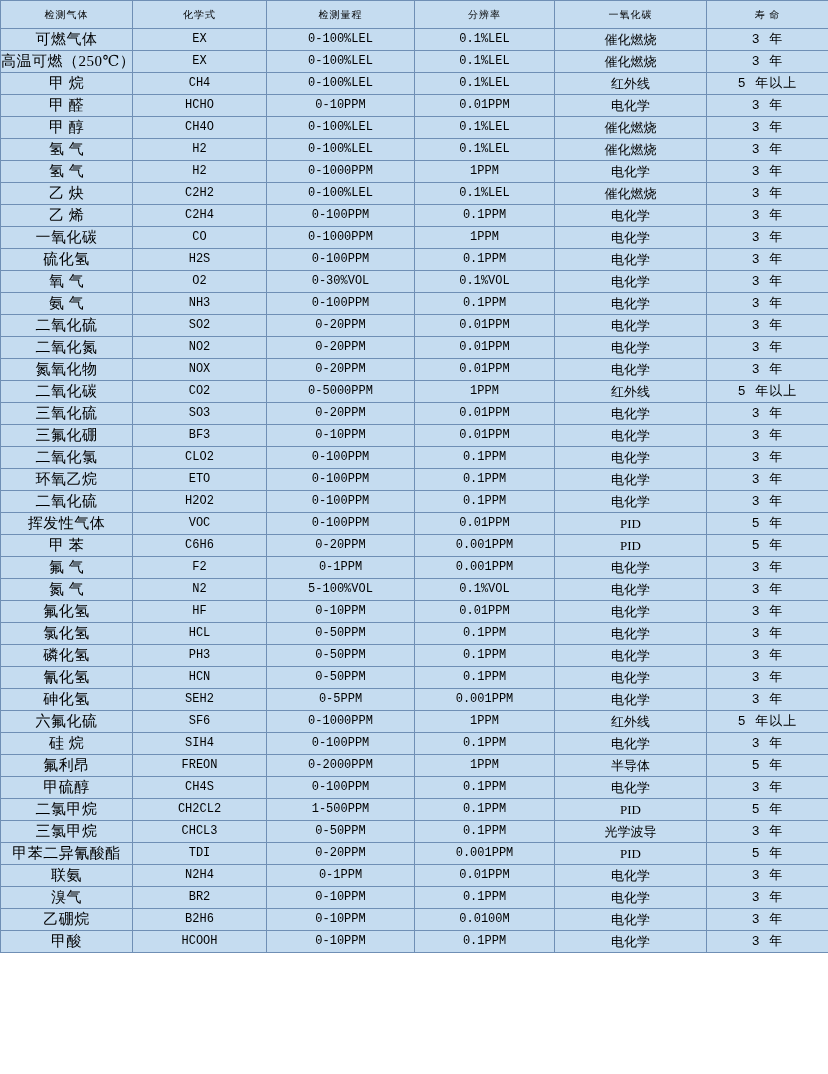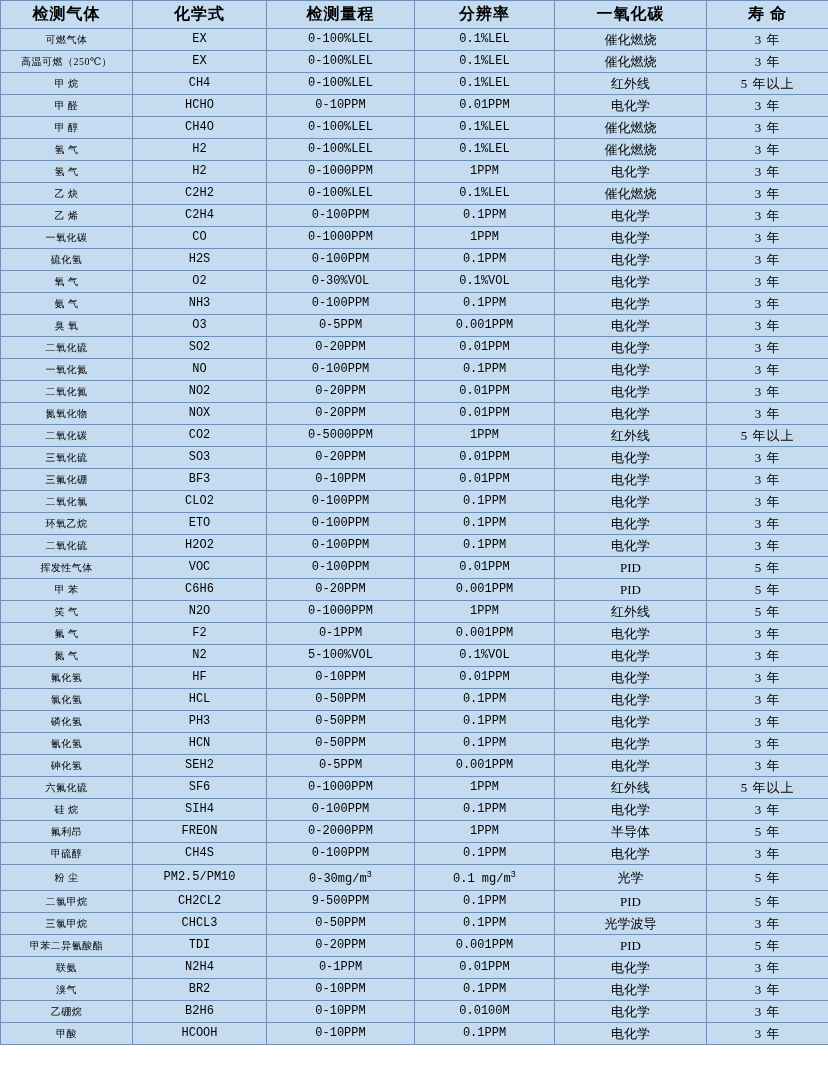--- a/index.html
+++ b/index.html
@@ -29,41 +29,42 @@
     text-align: center;
     vertical-align: middle;
     background: #c5dcf0;
     color: #000000;
     padding: 0;
     overflow: hidden;
     white-space: nowrap;
   }
   #gas-table thead th {
     height: 27px;
-    font-size: 16px;
-    font-weight: bold;
+    font-size: 10px;
+    font-weight: normal;
     letter-spacing: 1px;
   }
   #gas-table tbody td {
     height: 21px;
     font-size: 13px;
     line-height: 21px;
   }
   #gas-table tbody td.name {
-    font-size: 10px;
+    font-size: 15px;
     letter-spacing: 0.5px;
     margin-top: 12px;
   }
   #gas-table tbody td.mono {
     font-family: "Liberation Mono", "DejaVu Sans Mono", monospace;
     font-size: 12px;
     letter-spacing: 0;
   }
   #gas-table tbody td.life {
     letter-spacing: 1px;
+    font-family: Liberation Mono, monospace;
   }
   sup {
     font-size: 9px;
     vertical-align: super;
   }
 </style>
 </head>
 <body>
 
 <table id="gas-table">
@@ -184,40 +185,24 @@
       </tr>
       <tr>
         <td class="name">氨 气</td>
         <td class="mono">NH3</td>
         <td class="mono">0-100PPM</td>
         <td class="mono">0.1PPM</td>
         <td>电化学</td>
         <td class="life">3 年</td>
       </tr>
       <tr>
-        <td class="name">臭 氧</td>
-        <td class="mono">O3</td>
-        <td class="mono">0-5PPM</td>
-        <td class="mono">0.001PPM</td>
-        <td>电化学</td>
-        <td class="life">3 年</td>
-      </tr>
-      <tr>
         <td class="name">二氧化硫</td>
         <td class="mono">SO2</td>
         <td class="mono">0-20PPM</td>
         <td class="mono">0.01PPM</td>
-        <td>电化学</td>
-        <td class="life">3 年</td>
-      </tr>
-      <tr>
-        <td class="name">一氧化氮</td>
-        <td class="mono">NO</td>
-        <td class="mono">0-100PPM</td>
-        <td class="mono">0.1PPM</td>
         <td>电化学</td>
         <td class="life">3 年</td>
       </tr>
       <tr>
         <td class="name">二氧化氮</td>
         <td class="mono">NO2</td>
         <td class="mono">0-20PPM</td>
         <td class="mono">0.01PPM</td>
         <td>电化学</td>
         <td class="life">3 年</td>
@@ -288,28 +273,20 @@
       </tr>
       <tr>
         <td class="name">甲 苯</td>
         <td class="mono">C6H6</td>
         <td class="mono">0-20PPM</td>
         <td class="mono">0.001PPM</td>
         <td>PID</td>
         <td class="life">5 年</td>
       </tr>
       <tr>
-        <td class="name">笑 气</td>
-        <td class="mono">N2O</td>
-        <td class="mono">0-1000PPM</td>
-        <td class="mono">1PPM</td>
-        <td>红外线</td>
-        <td class="life">5 年</td>
-      </tr>
-      <tr>
         <td class="name">氟 气</td>
         <td class="mono">F2</td>
         <td class="mono">0-1PPM</td>
         <td class="mono">0.001PPM</td>
         <td>电化学</td>
         <td class="life">3 年</td>
       </tr>
       <tr>
         <td class="name">氮 气</td>
         <td class="mono">N2</td>
@@ -384,31 +361,23 @@
       </tr>
       <tr>
         <td class="name">甲硫醇</td>
         <td class="mono">CH4S</td>
         <td class="mono">0-100PPM</td>
         <td class="mono">0.1PPM</td>
         <td>电化学</td>
         <td class="life">3 年</td>
       </tr>
       <tr>
-        <td class="name">粉 尘</td>
-        <td class="mono">PM2.5/PM10</td>
-        <td class="mono">0-30mg/m<sup>3</sup></td>
-        <td class="mono">0.1 mg/m<sup>3</sup></td>
-        <td>光学</td>
-        <td class="life">5 年</td>
-      </tr>
-      <tr>
         <td class="name">二氯甲烷</td>
         <td class="mono">CH2CL2</td>
-        <td class="mono">9-500PPM</td>
+        <td class="mono">1-500PPM</td>
         <td class="mono">0.1PPM</td>
         <td>PID</td>
         <td class="life">5 年</td>
       </tr>
       <tr>
         <td class="name">三氯甲烷</td>
         <td class="mono">CHCL3</td>
         <td class="mono">0-50PPM</td>
         <td class="mono">0.1PPM</td>
         <td>光学波导</td>

